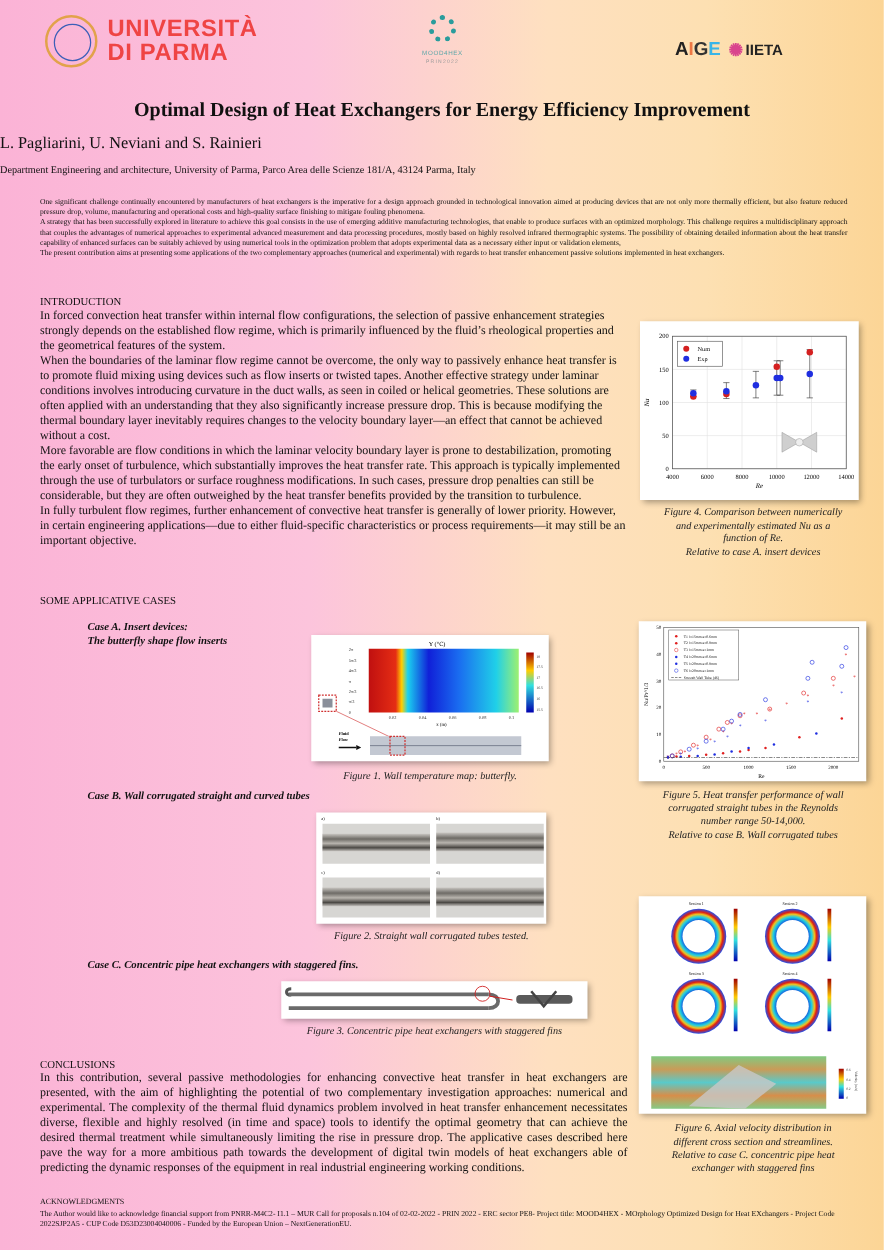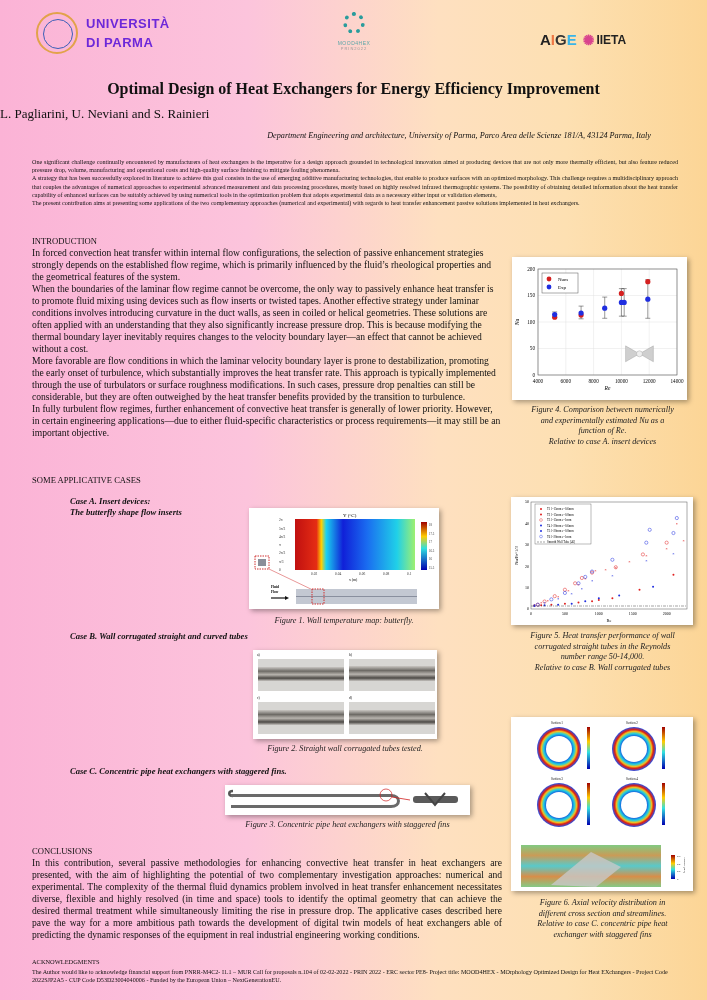--- a/index.html
+++ b/index.html
@@ -6,36 +6,36 @@
   body {
     width: 707px; height: 1000px; overflow: hidden; position: relative;
     background: linear-gradient(90deg, #fbb3d6 0%, #fcc4dc 35%, #fee0c0 62%, #fde0b2 80%, #fcd596 100%);
     font-family: "Liberation Serif", serif; color: #111;
   }
   .abs { position: absolute; }
   
   .unipr { left: 36px; top: 12px; display: flex; align-items: center; }
   .seal { width: 42px; height: 42px; border-radius: 50%; border: 2px solid #e2a24a; box-sizing: border-box; position: relative; }
   .seal::after { content: ""; position: absolute; left: 5px; top: 5px; width: 28px; height: 28px; border-radius: 50%; border: 1.5px solid #3c5fb8; }
-  .unipr-text { margin-left: 8px; font-family: "Liberation Sans", sans-serif; font-weight: 700; color: #6d28d9; font-size: 13px; line-height: 19px; letter-spacing: 0.5px; }
+  .unipr-text { margin-left: 8px; font-family: "Liberation Sans", sans-serif; font-weight: 700; color: #ef4444; font-size: 19px; line-height: 19px; letter-spacing: 0.5px; }
   .mood { left: 322px; top: 12px; text-align: center; width: 64px; }
   .mood-mark { width: 22px; height: 22px; margin: 0 auto; border-radius: 50%; border: 4px dotted #2a9c9c; box-sizing: border-box; }
   .mood-name { font-family: "Liberation Sans", sans-serif; font-size: 5px; color: #5aa6a8; margin-top: 6px; letter-spacing: 0.5px; }
   .mood-sub { font-family: "Liberation Sans", sans-serif; font-size: 4px; color: #999; letter-spacing: 1px; }
   .aige { left: 540px; top: 31px; display: flex; align-items: center; font-family: "Liberation Sans", sans-serif; font-weight: 700; font-size: 15px; }
   .aige .a1 { color: #222; }
   .aige .a2 { color: #e74; }
   .aige .a3 { color: #333; }
   .aige .a4 { color: #39b5e8; margin-right: 6px; }
   .aige .flame { color: #d9448d; font-size: 14px; margin-right: 2px; }
   .aige .ieta { color: #222; font-size: 12px; }
   
   .title { left: 0; width: 707px; top: 80px; text-align: center; font-weight: 700; font-size: 16px; }
   .authors { left: 0; width: 707px; top: 106px; text-align: left; font-size: 13px; }
-  .affil { left: 0; width: 651px; top: 131px; text-align: right; font-style: italic; font-size: 8.2px; }
+  .affil { left: 0; width: 651px; top: 131px; text-align: left; font-size: 8.2px; }
   .abstract { left: 32px; width: 646px; top: 158px; font-size: 6.1px; line-height: 8.2px; }
   .abstract p { margin: 0; text-align: justify; }
   .section { left: 32px; width: 470px; font-size: 9.6px; line-height: 12px; }
   .section h3 { margin: 0; font-weight: 400; font-size: 8.6px; }
   .section p { margin: 0; }
   .intro { top: 235px; }
   .cases-h { left: 32px; top: 475px; font-size: 8.6px; font-family: Liberation Serif, serif; }
   .case-title { font-weight: 700; font-style: italic; font-size: 8.6px; line-height: 11px; }
   .caseA { left: 70px; top: 496px; }
   .caseB { left: 70px; top: 631px; }

